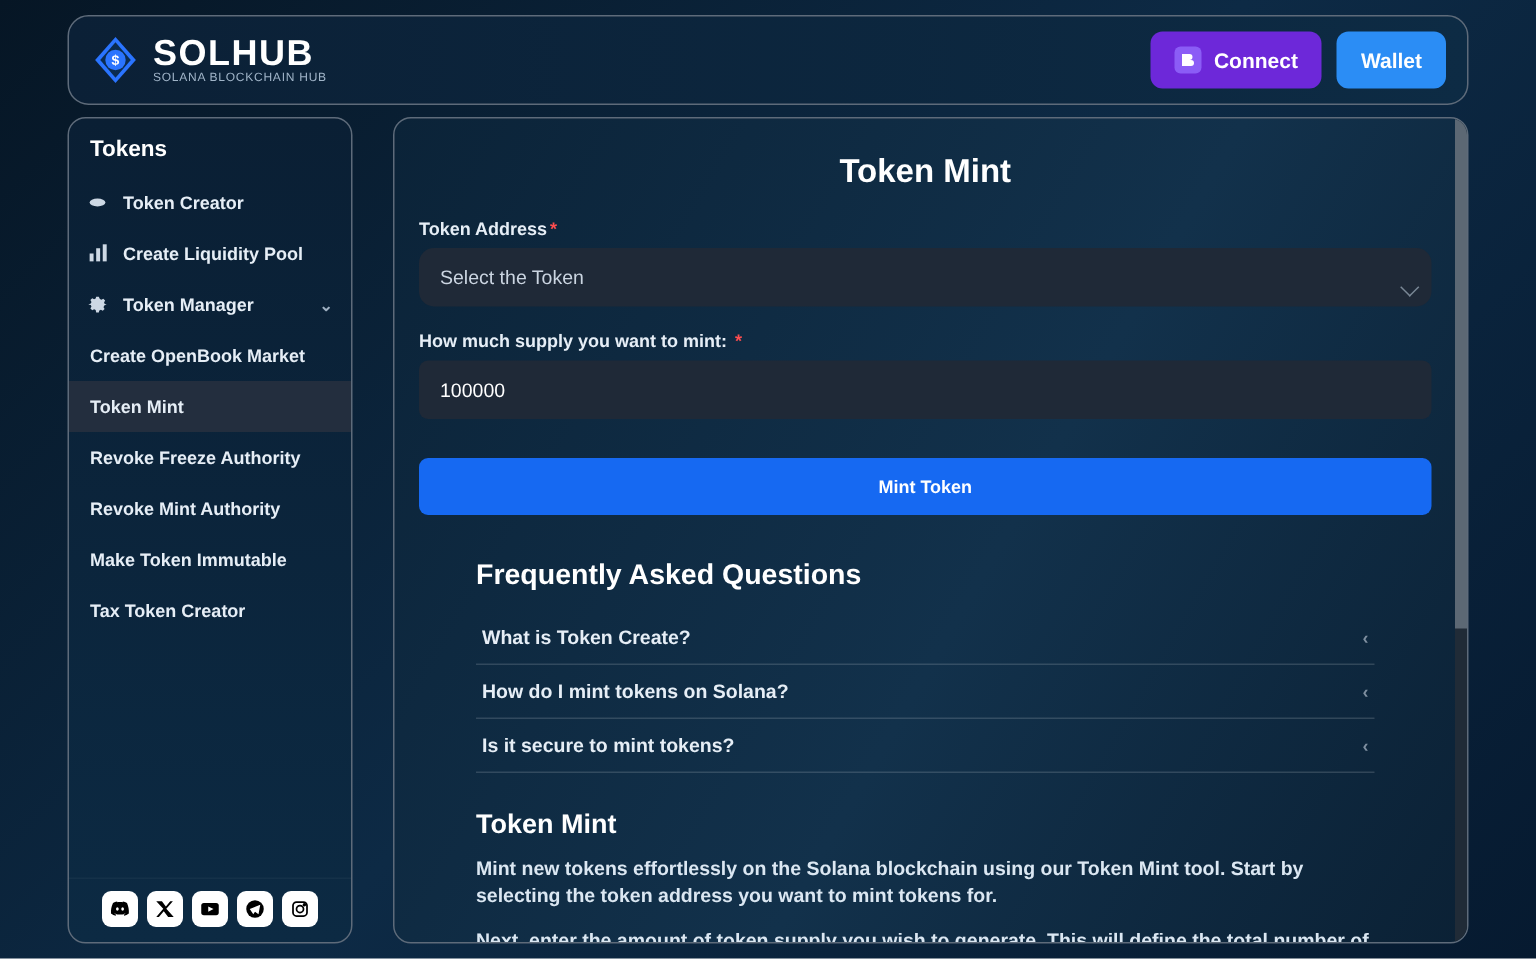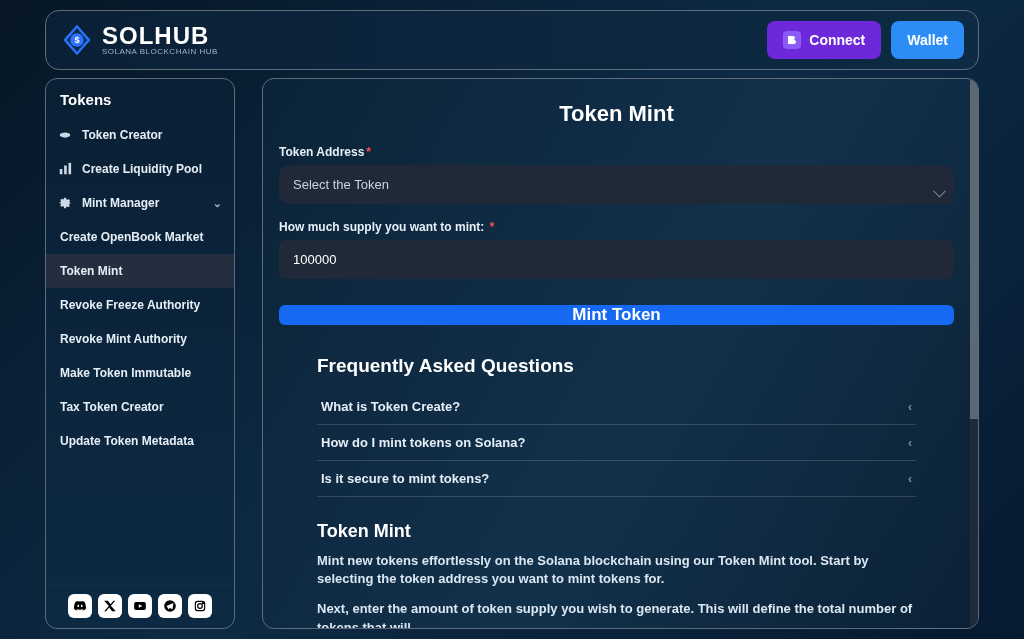--- a/index.html
+++ b/index.html
@@ -112,21 +112,21 @@
   }
   .select-wrap::before{
      content:"";position:absolute;right:10px;top:50%;
      width:8px;height:8px;border-right:1px solid #7a8896;border-bottom:1px solid #7a8896;
      transform:translateY(-10%) rotate(-135deg);
      pointer-events:none;
   }
   .tinput{color:#fff;}
   .btn-mint{
     width:100%;background:#1669f2;color:#fff;border:none;border-radius:6px;
-    padding:0;font-size:17px;font-weight:800;cursor:pointer;margin:10px 0 30px;
+    padding:12px;font-size:12px;font-weight:800;cursor:pointer;margin:10px 0 30px;
   }
   .faq-block{padding:0 54px;}
   .faq-title{font-size:19px;font-weight:800;margin-bottom:12px;}
   .faq-item{
     border-bottom:1px solid rgba(255,255,255,0.15);
     padding:10px 4px;font-size:13px;font-weight:700;color:#e6eef6;
     display:flex;justify-content:space-between;align-items:center;cursor:pointer;
   }
   .faq-item .ch{color:#7f8fa0;font-size:12px;}
   .info-block{padding:24px 54px 20px;}
@@ -189,21 +189,21 @@
             </svg>
         </span>
         <span>Create Liquidity Pool</span>
       </div>
       <div class="side-item">
         <span class="si-icon">
           <svg viewBox="0 0 16 16" fill="currentColor">
               <path d="M8 5a3 3 0 1 0 0 6 3 3 0 0 0 0-6zm7 3l-1.5-.4-.5-1.2.8-1.4-1.4-1.4-1.4.8-1.2-.5L9 2H7l-.4 1.5-1.2.5-1.4-.8L2.6 4.6l.8 1.4-.5 1.2L1 8l1.9.4.5 1.2-.8 1.4 1.4 1.4 1.4-.8 1.2.5L7 14h2l.4-1.5 1.2-.5 1.4.8 1.4-1.4-.8-1.4.5-1.2z"></path>
             </svg>
         </span>
-        <span>Mint Manager</span>
+        <span>Token Manager</span>
         <span class="spacer"></span>
         <span class="chev">⌄</span>
       </div>
 
       <div class="side-item sub">
         <span>Create OpenBook Market</span>
       </div>
       <div class="side-item sub active">
         <span>Token Mint</span>
       </div>
@@ -211,23 +211,20 @@
         <span>Revoke Freeze Authority</span>
       </div>
       <div class="side-item sub">
         <span>Revoke Mint Authority</span>
       </div>
       <div class="side-item sub">
         <span>Make Token Immutable</span>
       </div>
       <div class="side-item sub">
         <span>Tax Token Creator</span>
-      </div>
-      <div class="side-item sub">
-        <span>Update Token Metadata</span>
       </div>
     </div>
     <div class="social-row">
       <div class="social-btn">
           <svg viewBox="0 0 24 24" fill="#000">
             <path d="M20 5c-1.5-.7-3-1.2-4.7-1.5l-.2.4c1.5.4 2.9 1 4.2 1.8C17 4.5 14.6 4 12 4S7 4.5 4.7 5.7c1.3-.8 2.7-1.4 4.2-1.8l-.2-.4C7 3.8 5.5 4.3 4 5c-2 4-2.5 8-2.3 12 1.8 1.3 3.5 2.1 5.3 2.6l.7-1.2c-.8-.3-1.5-.6-2.2-1 .2-.1.4-.3.5-.4 3.8 1.8 8 1.8 11.8 0 .2.1.4.3.5.4-.7.4-1.4.7-2.2 1l.7 1.2c1.8-.5 3.5-1.3 5.3-2.6.3-4.5-.5-8.5-2.1-12zM9 14c-.8 0-1.5-.9-1.5-2s.7-2 1.5-2 1.5.9 1.5 2-.7 2-1.5 2zm6 0c-.8 0-1.5-.9-1.5-2s.7-2 1.5-2 1.5.9 1.5 2-.7 2-1.5 2z"></path>
           </svg>
         </div>
       <div class="social-btn">
           <svg viewBox="0 0 24 24" fill="#000">

